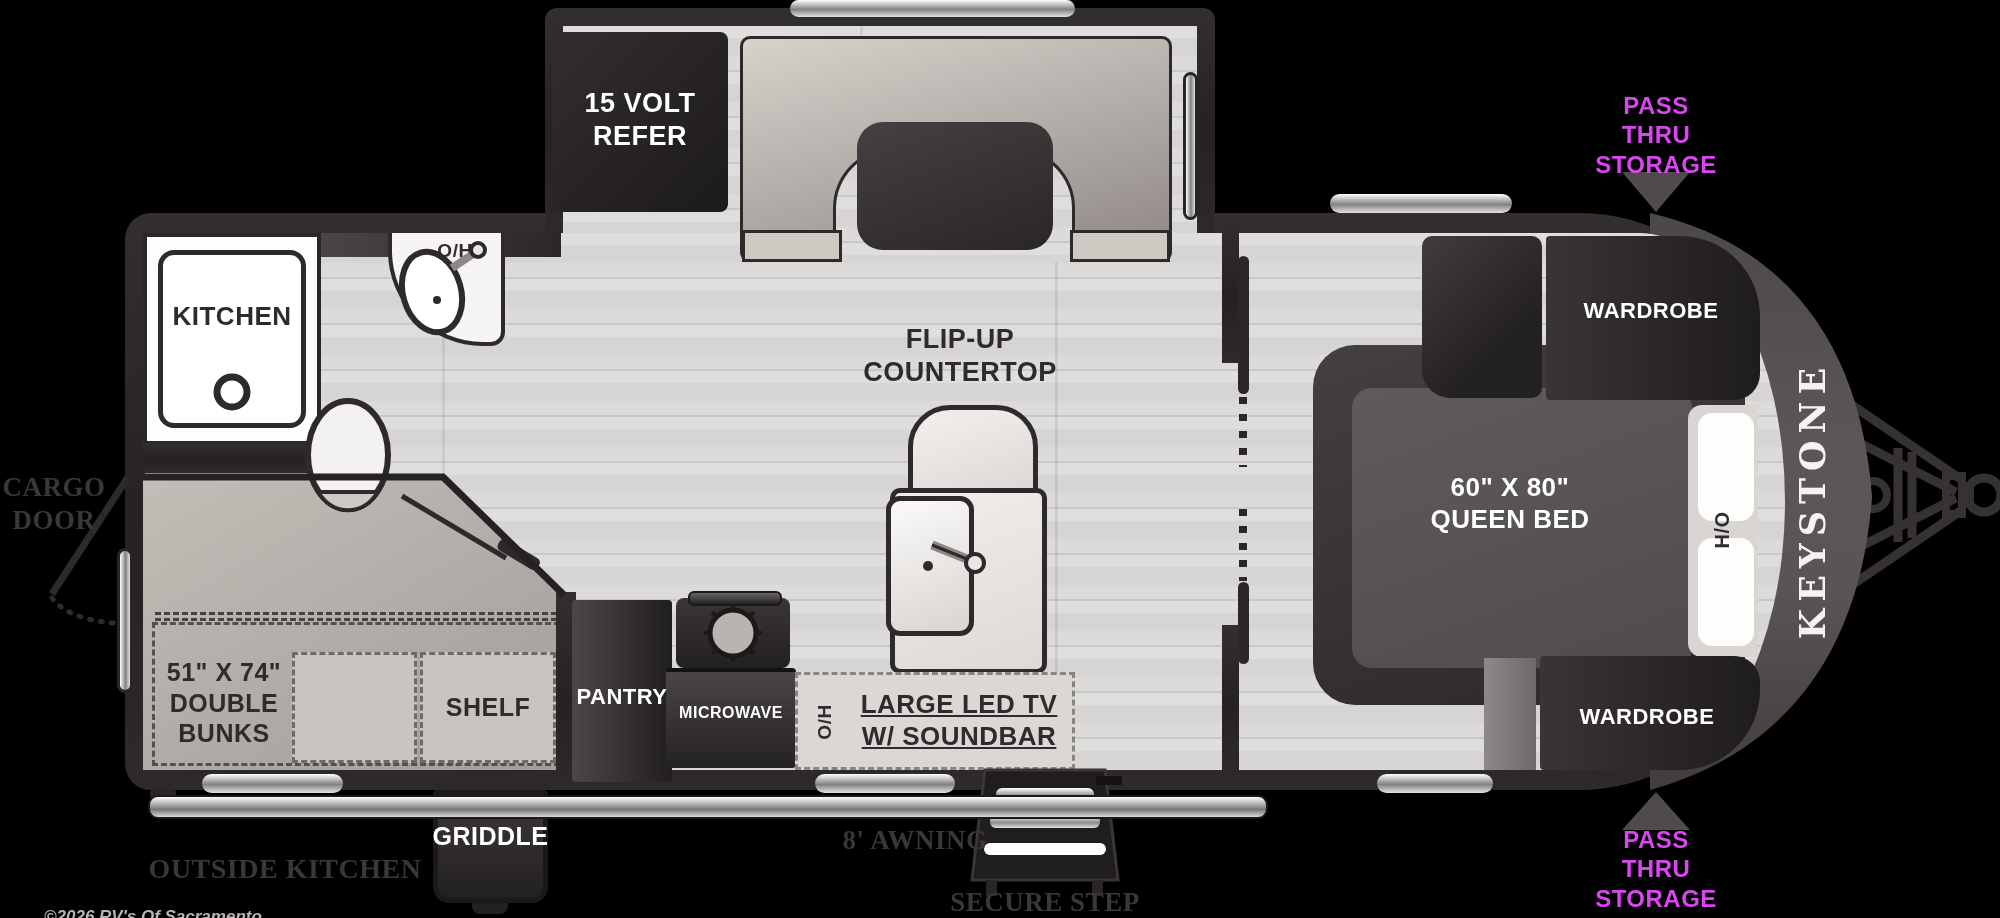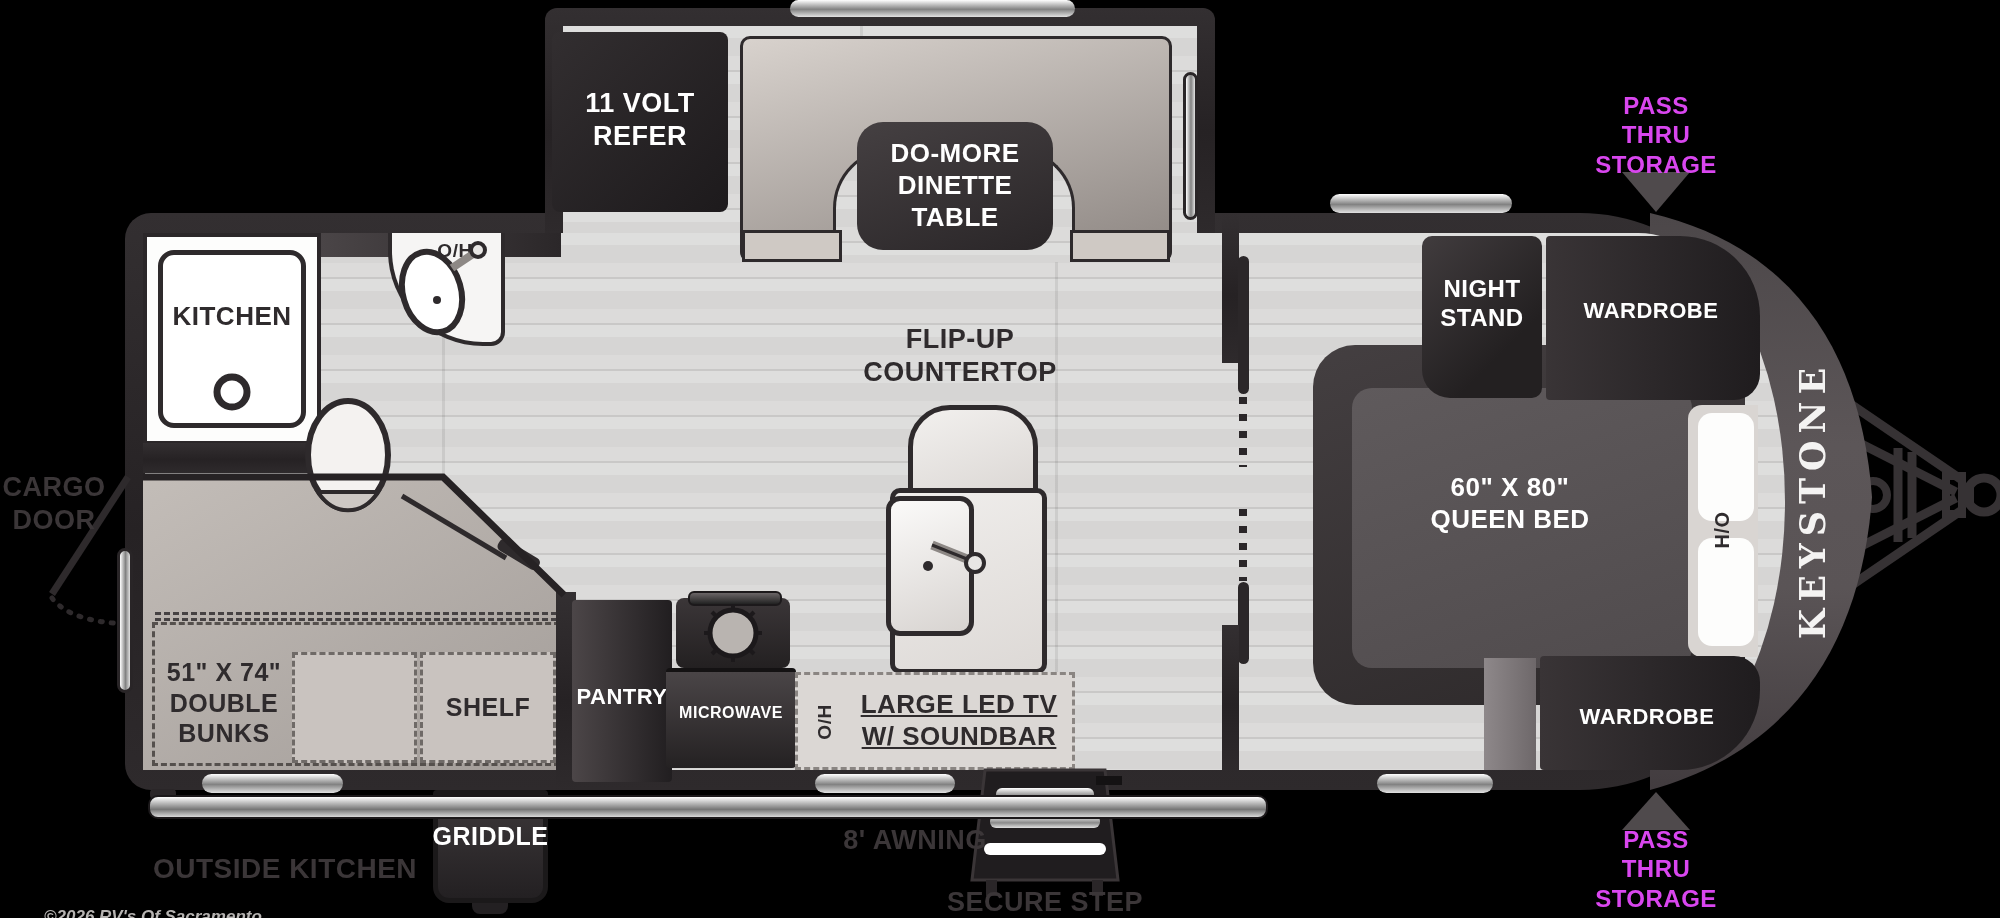--- a/index.html
+++ b/index.html
@@ -3,21 +3,21 @@
 <meta charset="utf-8">
 <style>
   html,body{margin:0;padding:0;background:#000;}
   #stage{position:relative;width:2000px;height:918px;background:#000;overflow:hidden;
          font-family:"Liberation Sans",sans-serif;}
   .abs{position:absolute;}
   .lbl{position:absolute;display:flex;align-items:center;justify-content:center;
        text-align:center;font-weight:bold;line-height:1.22;letter-spacing:.5px;}
   .dk{color:#2f2b2d;}
   .wh{color:#fff;}
-  .ext{color:#3b3638;}
+  .ext{color:#3b3638;font-family:Liberation Serif, serif;}
   .faint{color:#d946ef;}
   .rot{transform:rotate(-90deg);}
   .nowrap{white-space:nowrap;}
   .wall-box{background:linear-gradient(180deg,#332f31,#262224 55%,#2e2a2c);}
   .floor{background-color:#d9d8d7;
     background-image:
       repeating-linear-gradient(90deg, rgba(0,0,0,0) 0 297px, rgba(0,0,0,.08) 297px 300px, rgba(0,0,0,0) 300px 613px),
       repeating-linear-gradient(180deg,#dededd 0 12px,#d6d5d4 12px 30px,#dcdbda 30px 44px,#c9c8c7 44px 46px);}
   .darkbox{background:linear-gradient(135deg,#413c3e,#232021 70%);border-radius:8px;}
   .win{position:absolute;background:linear-gradient(180deg,#ffffff,#828282 55%,#e2e2e2);
@@ -62,32 +62,31 @@
     <path d="M1650,213 C1800,248 1862,360 1872,497 C1862,634 1800,748 1650,790 Z" fill="url(#capGrad)"></path>
   </svg>
 
   <div class="abs floor" style="left:145px;top:233px;width:1640px;height:537px;
               border-radius:8px 150px 150px 8px / 8px 275px 275px 8px;"></div>
 
   <div class="abs wall-box" style="left:545px;top:8px;width:670px;height:225px;border-radius:12px 12px 0 0;"></div>
   <div class="abs floor" style="left:563px;top:26px;width:634px;height:207px;"></div>
 
   <div class="abs darkbox" style="left:552px;top:32px;width:176px;height:180px;background:linear-gradient(135deg,#322e30,#1d1a1c);"></div>
-  <div class="lbl wh" style="left:568px;top:70px;width:144px;height:100px;font-size:27px;">11 VOLT REFER</div>
+  <div class="lbl wh" style="left:568px;top:70px;width:144px;height:100px;font-size:27px;">15 VOLT REFER</div>
 
   <div class="abs" style="left:740px;top:36px;width:432px;height:226px;border:3px solid #2e2a2c;border-radius:10px;
               background:linear-gradient(165deg,#d8d2cd,#8d8682);box-sizing:border-box;"></div>
   <div class="abs floor" style="left:833px;top:148px;width:242px;height:114px;border:3px solid #2e2a2c;border-bottom:none;
               border-radius:60px 60px 0 0;box-sizing:border-box;"></div>
   <div class="abs" style="left:742px;top:230px;width:100px;height:32px;background:#cfc9c4;border:3px solid #2e2a2c;box-sizing:border-box;"></div>
   <div class="abs" style="left:1070px;top:230px;width:100px;height:32px;background:#cfc9c4;border:3px solid #2e2a2c;box-sizing:border-box;"></div>
   <div class="abs darkbox" style="left:857px;top:122px;width:196px;height:128px;border-radius:26px;
               background:linear-gradient(160deg,#45403
 2,#2a2628);background:linear-gradient(160deg,#454042,#2a2628);"></div>
-  <div class="lbl wh" style="left:872px;top:124px;width:166px;height:124px;font-size:26px;">DO-MORE DINETTE TABLE</div>
 
   <div class="abs" style="left:143px;top:233px;width:178px;height:212px;background:#fdfdfc;
               border:4px solid #2b2729;box-sizing:border-box;"></div>
   <div class="abs" style="left:158px;top:250px;width:148px;height:178px;background:#fff;border:5px solid #2e2a2c;
               border-radius:16px;box-sizing:border-box;"></div>
   <div class="lbl dk nowrap" style="left:143px;top:300px;width:178px;height:34px;font-size:26px;">KITCHEN</div>
   <div class="abs wall-box" style="left:143px;top:443px;width:178px;height:30px;"></div>
   <div class="abs" style="left:321px;top:233px;width:240px;height:24px;background:linear-gradient(90deg,#4a4547,#2b2729);"></div>
   <div class="abs" style="left:388px;top:233px;width:117px;height:113px;background:#f6f5f4;border:4px solid #2e2a2c;
               border-top:none;border-radius:0 0 14px 95px;box-sizing:border-box;"></div>
@@ -134,21 +133,20 @@
               background:repeating-linear-gradient(180deg,#2b2729 0 7px,transparent 7px 17px);"></div>
   <div class="abs" style="left:1238px;top:582px;width:11px;height:82px;background:#2b2729;border-radius:6px;"></div>
   <div class="abs wall-box" style="left:1222px;top:625px;width:17px;height:145px;"></div>
 
   <div class="abs" style="left:1313px;top:345px;width:432px;height:360px;border-radius:42px;
               background:linear-gradient(160deg,#443f41,#2c2829);"></div>
   <div class="abs" style="left:1352px;top:388px;width:340px;height:280px;border-radius:20px;
               background:linear-gradient(160deg,#5f5a5c,#504b4d);"></div>
   <div class="lbl wh" style="left:1420px;top:468px;width:180px;height:72px;font-size:26px;">60" X 80" QUEEN BED</div>
   <div class="abs darkbox" style="left:1422px;top:236px;width:120px;height:162px;border-radius:10px 10px 10px 28px;"></div>
-  <div class="lbl wh" style="left:1428px;top:268px;width:108px;height:70px;font-size:24px;">NIGHT STAND</div>
   <div class="abs darkbox" style="left:1546px;top:236px;width:214px;height:164px;border-radius:4px 80px 26px 4px;
               background:linear-gradient(90deg,#39343
 6,#1f1c1e);background:linear-gradient(90deg,#393436,#1f1c1e);"></div>
   <div class="lbl wh nowrap" style="left:1556px;top:296px;width:190px;height:30px;font-size:22px;">WARDROBE</div>
   <div class="abs" style="left:1688px;top:405px;width:70px;height:252px;background:#d9d5d2;border-radius:14px 0 0 14px;"></div>
   <div class="abs" style="left:1698px;top:413px;width:56px;height:108px;background:#fdfdfc;border-radius:14px;"></div>
   <div class="abs" style="left:1698px;top:538px;width:56px;height:108px;background:#fdfdfc;border-radius:14px;"></div>
   <div class="lbl dk rot nowrap" style="left:1692px;top:500px;width:60px;height:60px;font-size:20px;">H/O</div>
   <div class="abs" style="left:1484px;top:658px;width:52px;height:112px;background:linear-gradient(90deg,#8e888a,#6e686a);"></div>
   <div class="abs darkbox" style="left:1540px;top:656px;width:220px;height:114px;border-radius:4px 26px 80px 4px;

